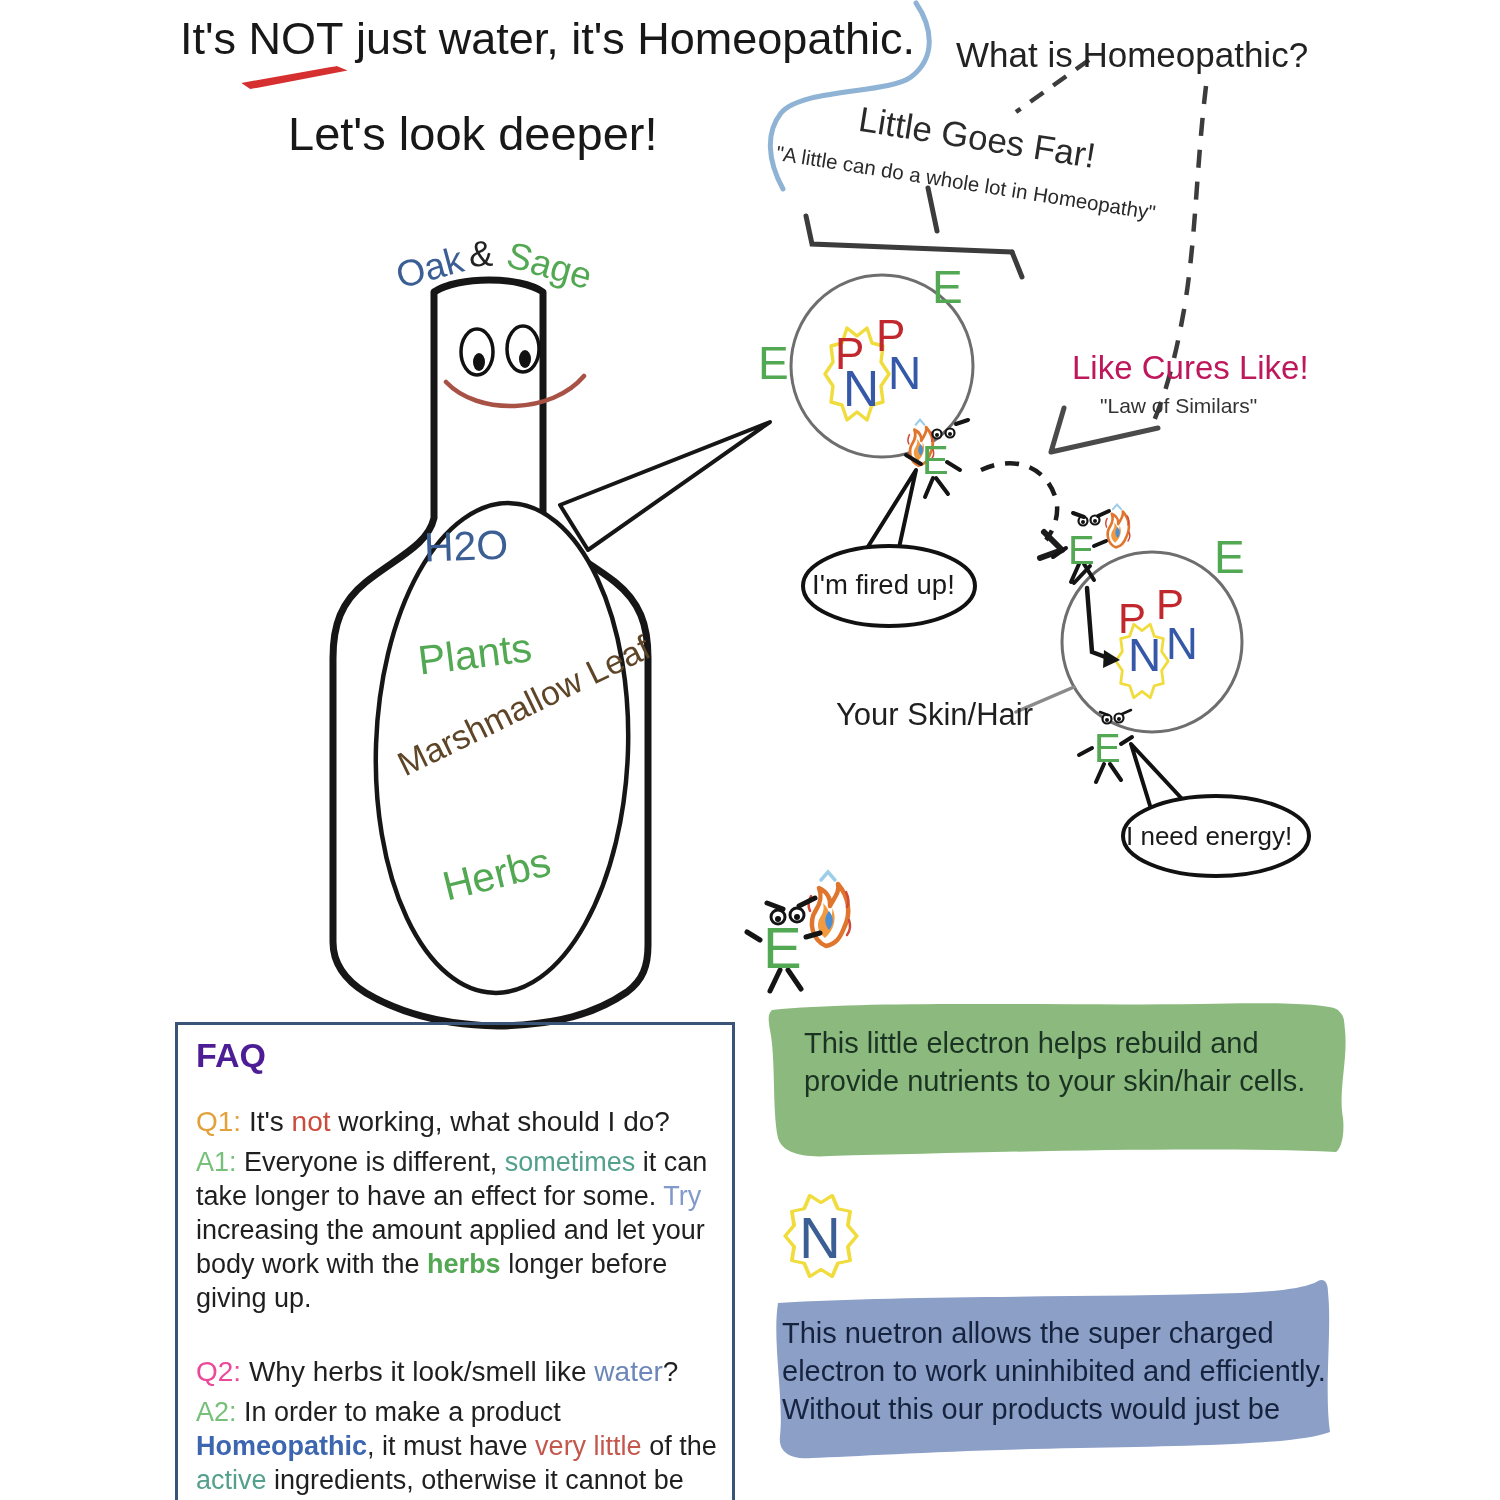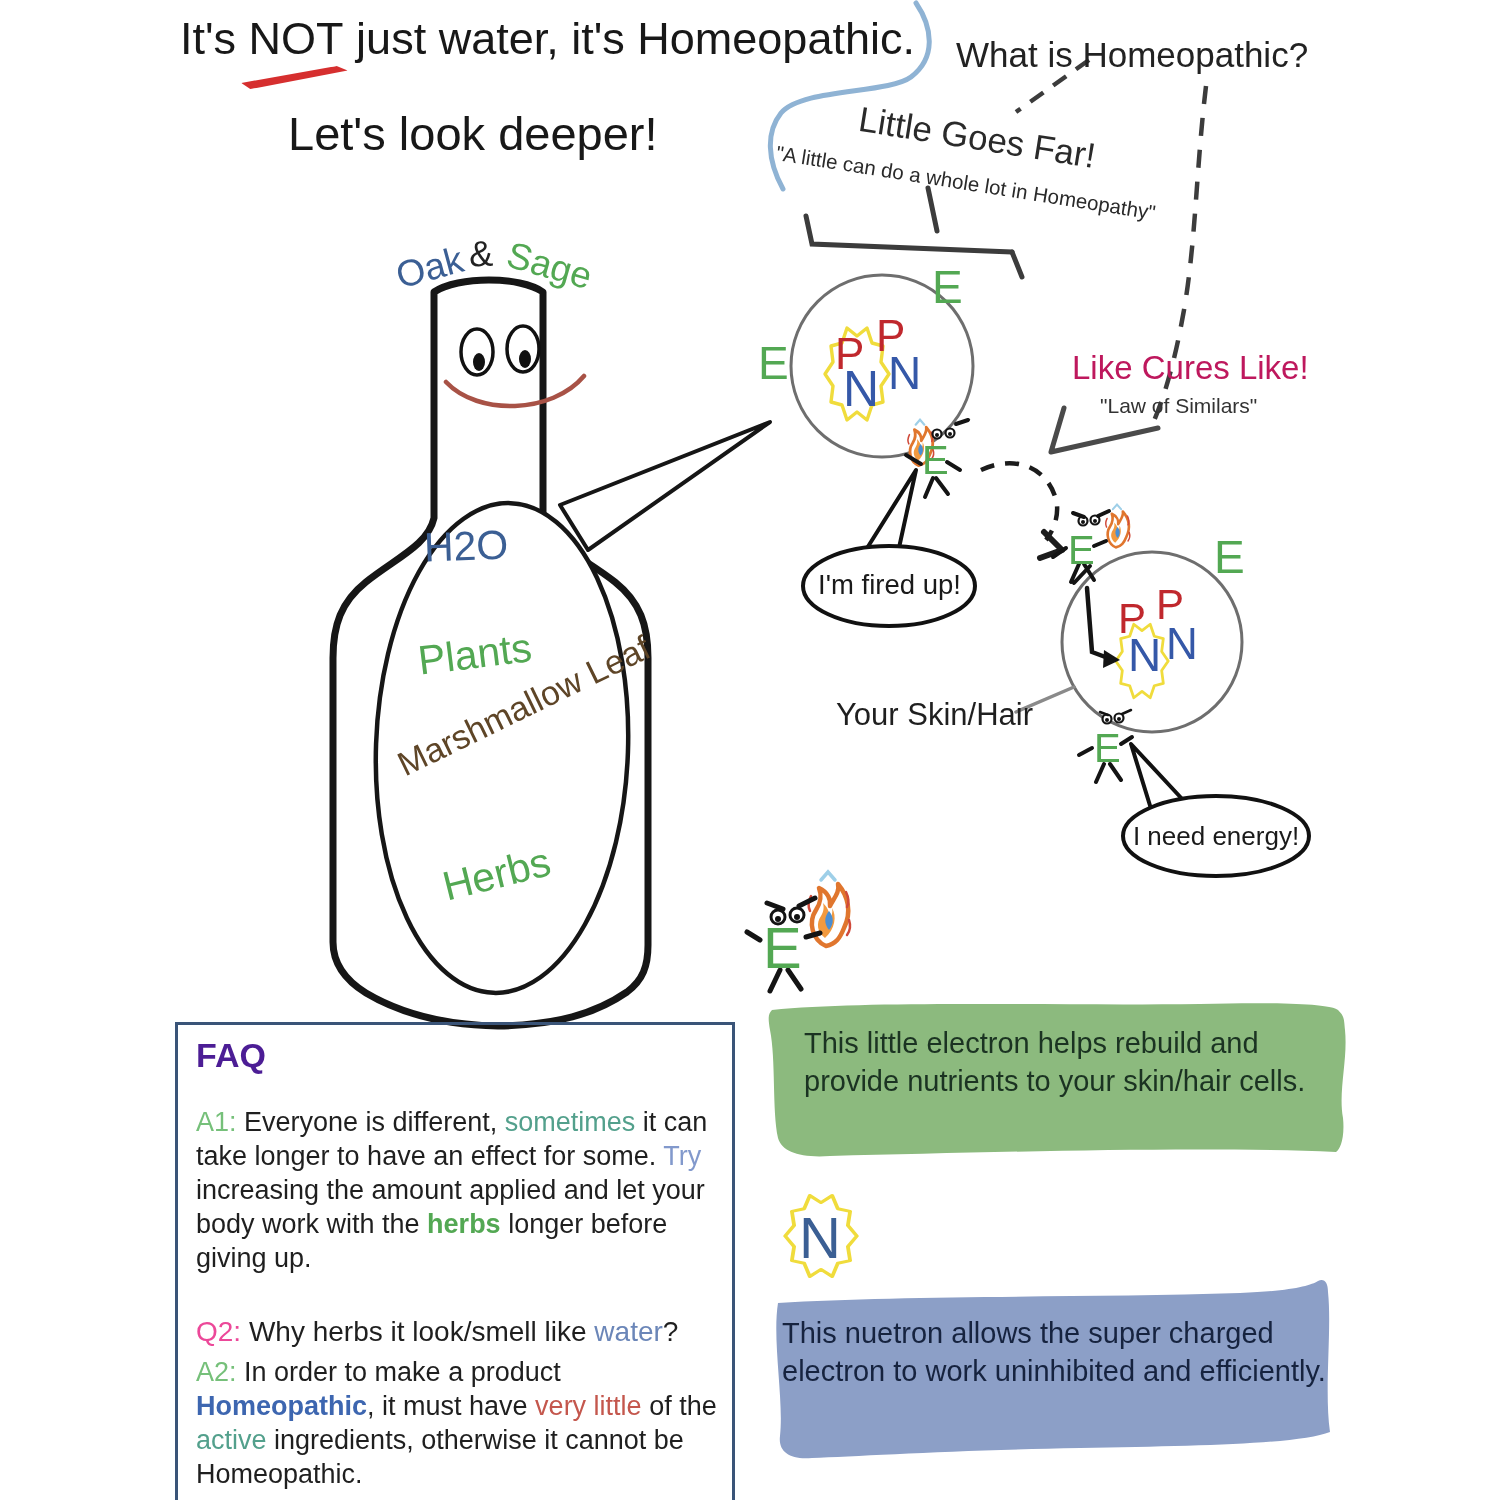--- a/index.html
+++ b/index.html
@@ -1,20 +1,20 @@
 <!DOCTYPE html>
 <html><head>
 <meta charset="utf-8">
 <style>
   html,body{margin:0;padding:0}
   body{width:1500px;height:1500px;position:relative;background:#fff;
        font-family:"Liberation Sans",sans-serif;overflow:hidden;color:#1f1f1f}
   svg.layer{position:absolute;left:0;top:0;z-index:1}
   .t{position:absolute;white-space:nowrap;z-index:2;line-height:1.1}
-  .ctr{text-align:center}
+  .ctr{}
   .faq-box{position:absolute;left:175px;top:1022px;width:560px;height:478px;
            border:3px solid #3a5478;border-bottom:none;box-sizing:border-box;z-index:1}
   .faq-text{position:absolute;left:196px;top:1036px;width:528px;z-index:2}
   .faq-text h2{font-size:34px;margin:0 0 30px 0;color:#4c1d95}
   .faq-text p{margin:0;font-size:27px;line-height:34px;white-space:normal}
   .faq-text p.q{font-size:28px;margin-bottom:6px}
   .faq-text p.gap{margin-bottom:40px}
   .swoosh{position:absolute;left:-8px;right:-4px;bottom:-22px;height:17px;background:#d62f2f;
           transform:rotate(-4deg);clip-path:polygon(0 60%,90% 0,100% 30%,8% 100%)}
   .note{position:absolute;z-index:2;font-size:29px;line-height:38px}
@@ -181,21 +181,23 @@
 <div class="t" style="left:799px;top:1206px;font-size:58px;color:#3b5f94">N</div>
 
 <div class="note" style="left:804px;top:1024px;color:#1b3322">
   <div>This little electron helps rebuild and</div>
   <div>provide nutrients to your skin/hair cells.</div>
 </div>
 
 <div class="note" style="left:782px;top:1314px;color:#16233f">
   <div>This nuetron allows the super charged</div>
   <div>electron to work uninhibited and efficiently.</div>
+  <div>Without this our products would just be</div>
 </div>
 
 <div class="faq-box"></div>
 <div class="faq-text">
   <h2>FAQ</h2>
+  <p class="q"><span style="color:#e2a23b">Q1:</span><span> It's </span><span style="color:#cc4b3c">not</span><span> working, what should I do?</span></p>
   <p class="gap"><span style="color:#76c07a">A1:</span><span> Everyone is different, </span><span style="color:#53a08c">sometimes</span><span> it can take longer to have an effect for some. </span><span style="color:#8299cc">Try</span><span> increasing the amount applied and let your body work with the </span><span style="color:#53a853;font-weight:bold">herbs</span><span> longer before giving up.</span></p>
   <p class="q"><span style="color:#ec4899">Q2:</span><span> Why herbs it look/smell like </span><span style="color:#6b86b8">water</span><span>?</span></p>
   <p><span style="color:#76c07a">A2:</span><span> In order to make a product </span><span style="color:#3d66b0;font-weight:bold">Homeopathic</span><span>, it must have </span><span style="color:#c4574d">very little</span><span> of the </span><span style="color:#53a08c">active</span><span> ingredients, otherwise it cannot be Homeopathic.</span></p>
 </div>
 
 </body></html>

